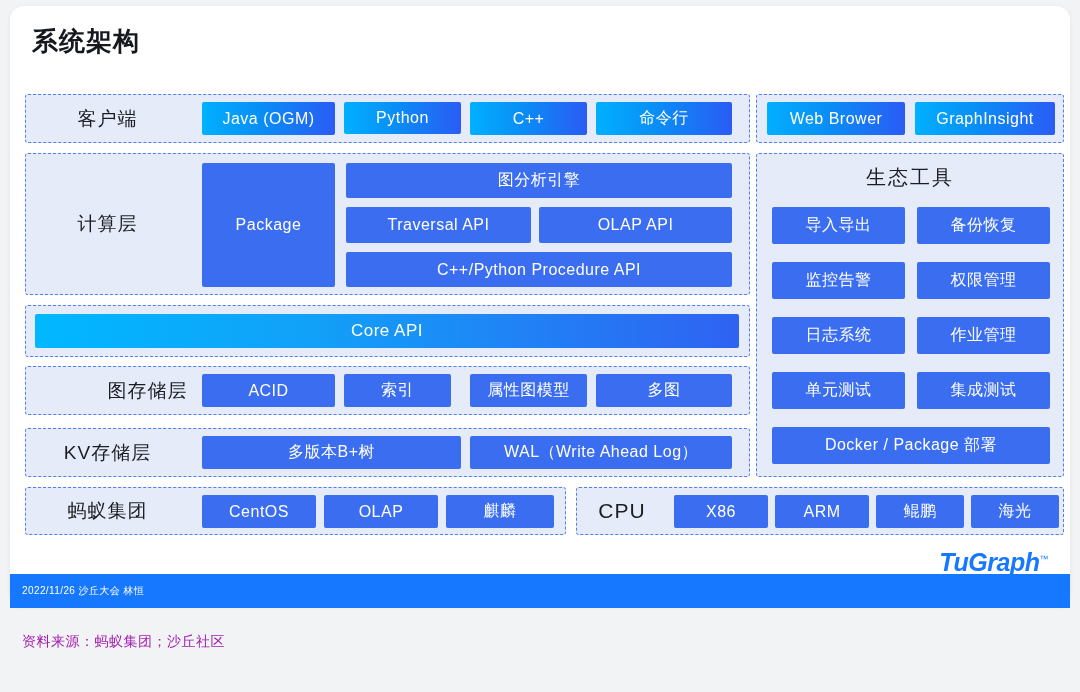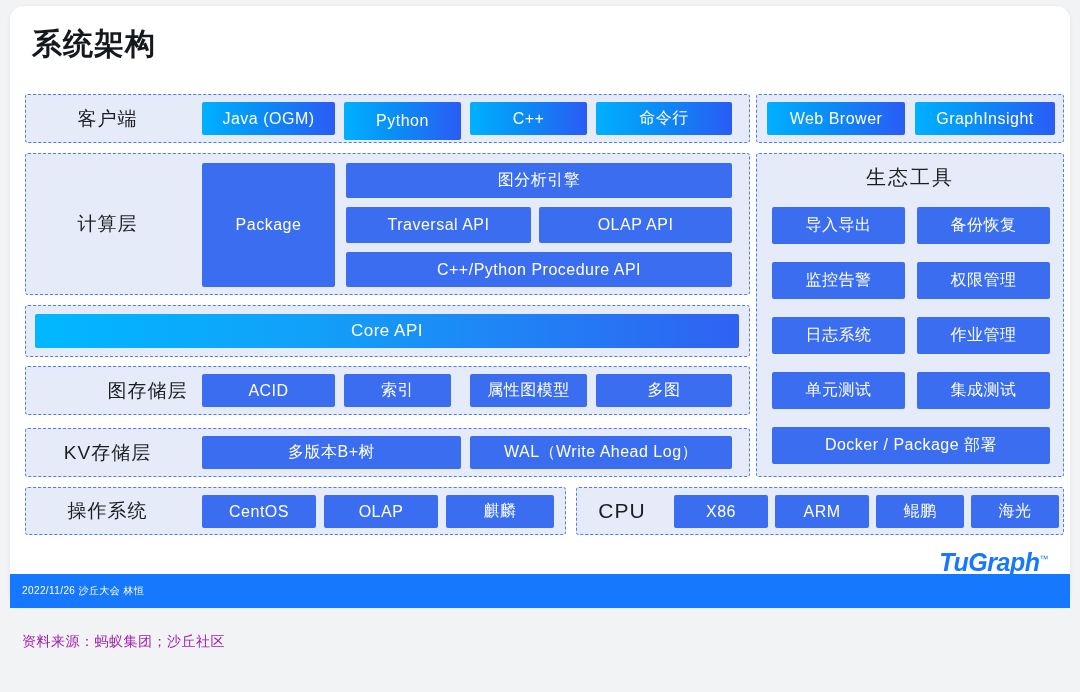--- a/index.html
+++ b/index.html
@@ -24,21 +24,21 @@
     background: #ffffff;
     border-radius: 14px;
     box-shadow: 0 1px 4px rgba(0,0,0,0.07);
     overflow: hidden;
   }
 
   .slide-title {
     position: absolute;
     left: 22px;
     top: 18px;
-    font-size: 30px;
+    font-size: 26px;
     font-weight: bold;
     color: #15181d;
     letter-spacing: 1px;
   }
 
   
   .panel {
     position: absolute;
     box-sizing: border-box;
     border: 1.6px dashed #4f7cf7;
@@ -141,21 +141,21 @@
 </head>
 <body>
 
 <div class="slide">
 
   <div class="slide-title">系统架构</div>
 
   <div class="panel" style="left:15px; top:88px; width:725px; height:49px;">
     <div class="row-label" style="width:163px;">客户端</div>
     <div class="chip grad" style="left:176px; top:7px; width:133px; height:33px;">Java (OGM)</div>
-    <div class="chip grad" style="left:318px; top:7px; width:117px; height:38px;text-align:right;">Python</div>
+    <div class="chip grad" style="left:318px; top:7px; width:117px; height:32px;text-align:right;">Python</div>
     <div class="chip grad" style="left:444px; top:7px; width:117px; height:33px;">C++</div>
     <div class="chip grad" style="left:570px; top:7px; width:136px; height:33px;">命令行</div>
   </div>
 
   <div class="panel" style="left:746px; top:88px; width:308px; height:49px;">
     <div class="chip grad" style="left:10px; top:7px; width:138px; height:33px;">Web Brower</div>
     <div class="chip grad" style="left:158px; top:7px; width:140px; height:33px;">GraphInsight</div>
   </div>
 
   <div class="panel" style="left:15px; top:147px; width:725px; height:142px;">
@@ -183,21 +183,21 @@
     <div class="chip" style="left:570px; top:7px; width:136px; height:33px;">多图</div>
   </div>
 
   <div class="panel" style="left:15px; top:422px; width:725px; height:49px;">
     <div class="row-label" style="width:163px;">KV存储层</div>
     <div class="chip" style="left:176px; top:7px; width:259px; height:33px;">多版本B+树</div>
     <div class="chip" style="left:444px; top:7px; width:262px; height:33px;">WAL（Write Ahead Log）</div>
   </div>
 
   <div class="panel" style="left:15px; top:481px; width:541px; height:48px;">
-    <div class="row-label" style="width:163px;">操作系统</div>
+    <div class="row-label" style="width:163px;">蚂蚁集团</div>
     <div class="chip" style="left:176px; top:7px; width:114px; height:33px;">CentOS</div>
     <div class="chip" style="left:298px; top:7px; width:114px; height:33px;">OLAP</div>
     <div class="chip" style="left:420px; top:7px; width:108px; height:33px;">麒麟</div>
   </div>
 
   <div class="panel" style="left:566px; top:481px; width:488px; height:48px;">
     <div class="row-label" style="width:90px; font-size:21px;">CPU</div>
     <div class="chip" style="left:97px; top:7px; width:94px; height:33px;">X86</div>
     <div class="chip" style="left:198px; top:7px; width:94px; height:33px;">ARM</div>
     <div class="chip" style="left:299px; top:7px; width:88px; height:33px;">鲲鹏</div>

